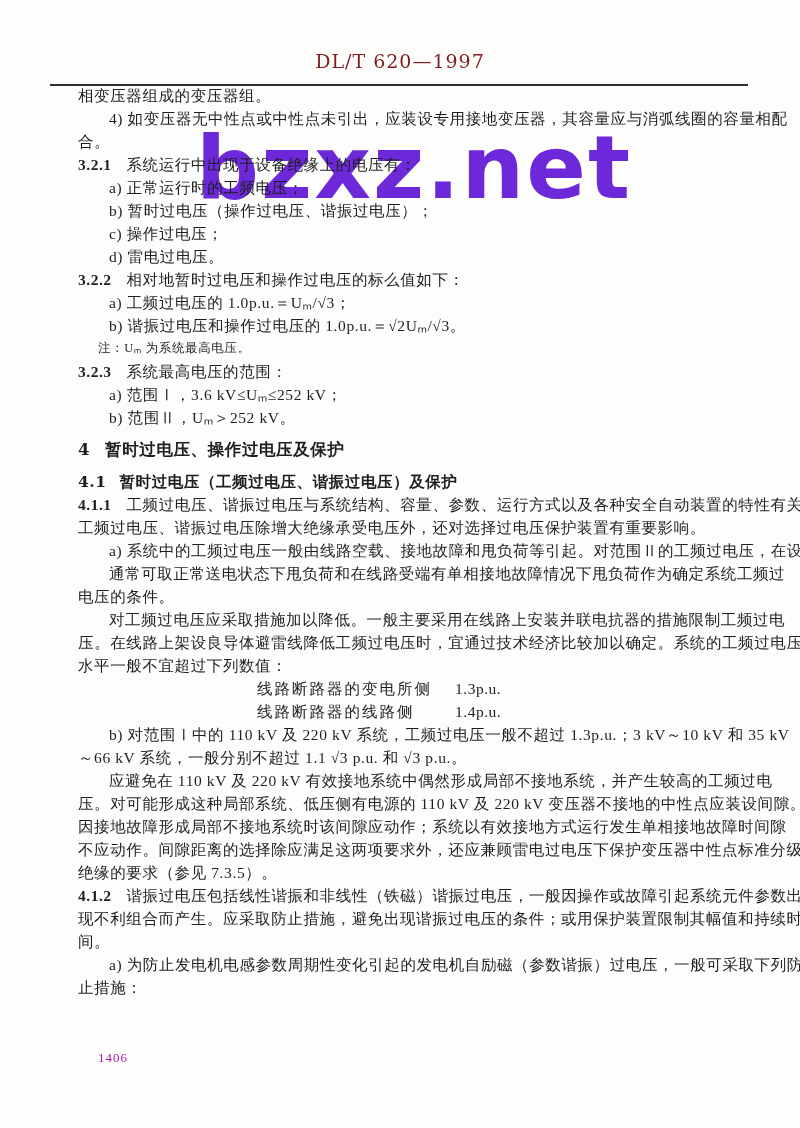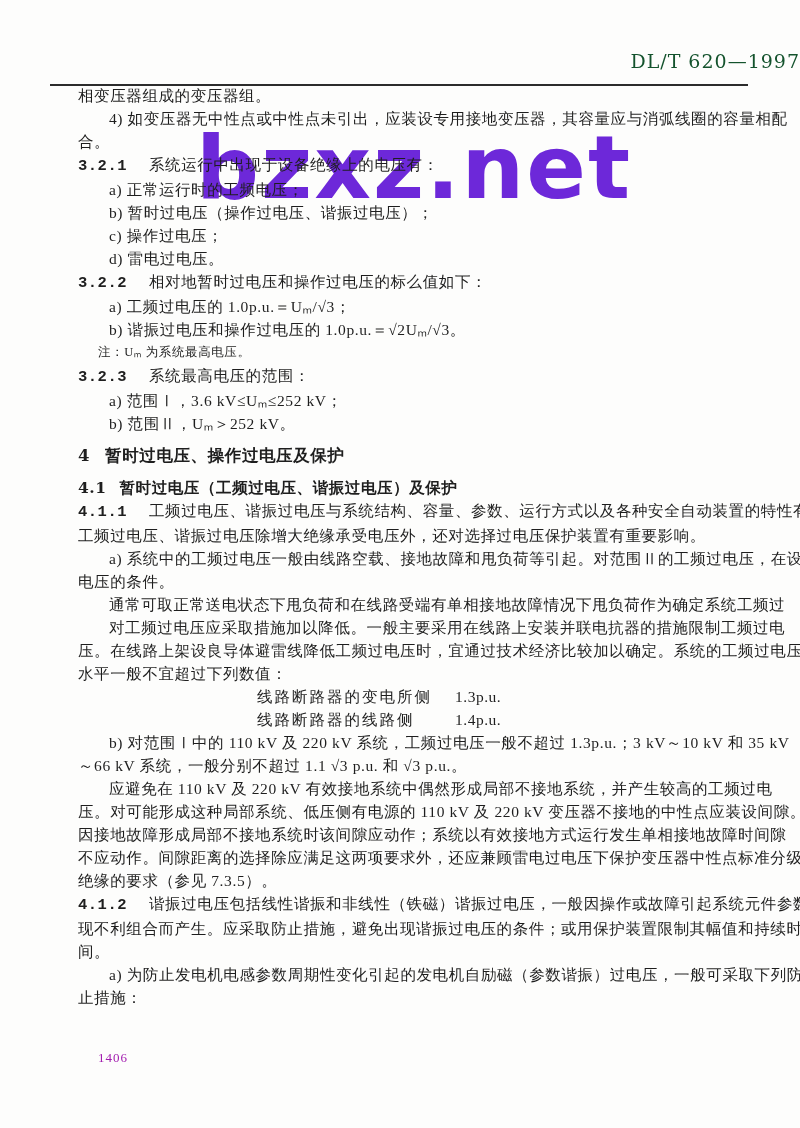--- a/index.html
+++ b/index.html
@@ -20,26 +20,26 @@
     font-weight:bold;
     font-size:88px;
     line-height:1;
     color:#6d28d9;
     letter-spacing:2px;
     user-select:none;
   }
   .doc-code{
     position:absolute;
     top:50px;left:0;right:0;
-    text-align:right;
+    text-align:center;
     z-index:1;
     font-family:"DejaVu Serif", serif;
     font-size:19px;
     letter-spacing:1px;
-    color:#14532d;
+    color:#7f1d1d;
   }
   .header-rule{
     position:absolute;
     left:50px;right:52px;top:84px;
     height:0;
     border-top:2px solid #2c2c2c;
     z-index:1;
   }
   .content{
     position:absolute;
@@ -50,22 +50,22 @@
     font-size:15.5px;
     line-height:23px;
     letter-spacing:0.6px;
     white-space:nowrap;
   }
   .indent{text-indent:2em;}
   .list{margin-left:2em;}
   .note{font-size:12.5px;margin-left:20px;}
   .clause .num{
     font-weight:bold;
-    font-family:Liberation Mono, monospace;
-    margin-right:22px;
+    font-family:Liberation Serif, serif;
+    margin-right:15px;
     letter-spacing:0.5px;
   }
   .h2{font-weight:bold;}
   .h2 .num{font-family:"DejaVu Serif", serif;margin-right:13px;letter-spacing:0.5px;}
   .h1{
     font-weight:bold;
     font-size:16.5px;
     margin-top:9px;
     margin-bottom:9px;
   }
@@ -117,22 +117,22 @@
     <div class="ln list">b) 范围Ⅱ，Uₘ＞252 kV。</div>
 
     <div class="ln h1"><span class="num">4</span><span>暂时过电压、操作过电压及保护</span></div>
 
     <div class="ln h2"><span class="num">4.1</span><span>暂时过电压（工频过电压、谐振过电压）及保护</span></div>
 
     <div class="ln clause"><span class="num">4.1.1</span><span>工频过电压、谐振过电压与系统结构、容量、参数、运行方式以及各种安全自动装置的特性有关。</span></div>
 
     <div class="ln body">工频过电压、谐振过电压除增大绝缘承受电压外，还对选择过电压保护装置有重要影响。</div>
     <div class="ln indent">a) 系统中的工频过电压一般由线路空载、接地故障和甩负荷等引起。对范围Ⅱ的工频过电压，在设</div>
+    <div class="ln indent">通常可取正常送电状态下甩负荷和在线路受端有单相接地故障情况下甩负荷作为确定系统工频过</div>
     <div class="ln body">电压的条件。</div>
-    <div class="ln indent">通常可取正常送电状态下甩负荷和在线路受端有单相接地故障情况下甩负荷作为确定系统工频过</div>
     <div class="ln indent">对工频过电压应采取措施加以降低。一般主要采用在线路上安装并联电抗器的措施限制工频过电</div>
     <div class="ln body">压。在线路上架设良导体避雷线降低工频过电压时，宜通过技术经济比较加以确定。系统的工频过电压</div>
     <div class="ln body">水平一般不宜超过下列数值：</div>
 
     <div class="ln vrow"><span class="vlabel">线路断路器的变电所侧</span><span class="vval">1.3p.u.</span></div>
     <div class="ln vrow"><span class="vlabel">线路断路器的线路侧</span><span class="vval">1.4p.u.</span></div>
 
     <div class="ln indent">b) 对范围Ⅰ中的 110 kV 及 220 kV 系统，工频过电压一般不超过 1.3p.u.；3 kV～10 kV 和 35 kV</div>
     <div class="ln body">～66 kV 系统，一般分别不超过 1.1 √3 p.u. 和 √3 p.u.。</div>
     <div class="ln indent">应避免在 110 kV 及 220 kV 有效接地系统中偶然形成局部不接地系统，并产生较高的工频过电</div>

